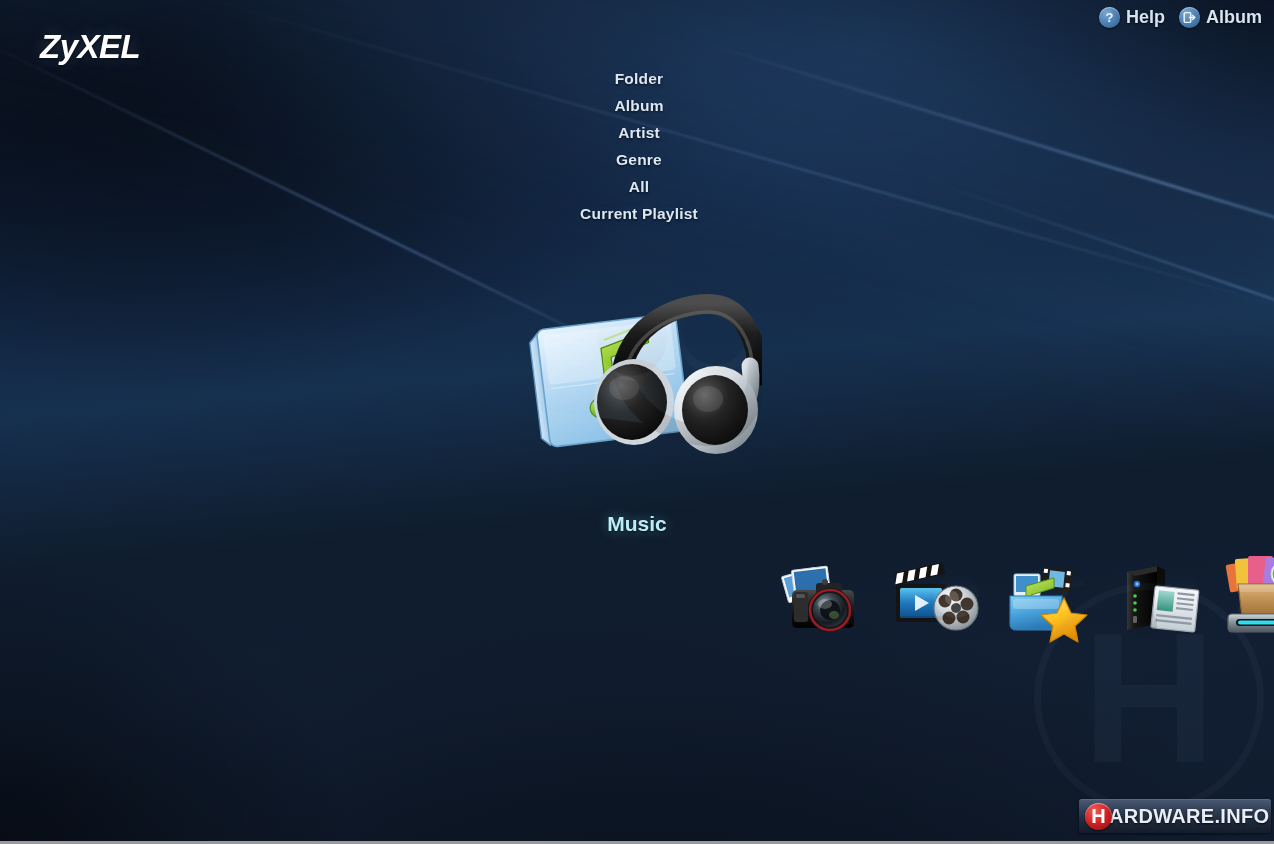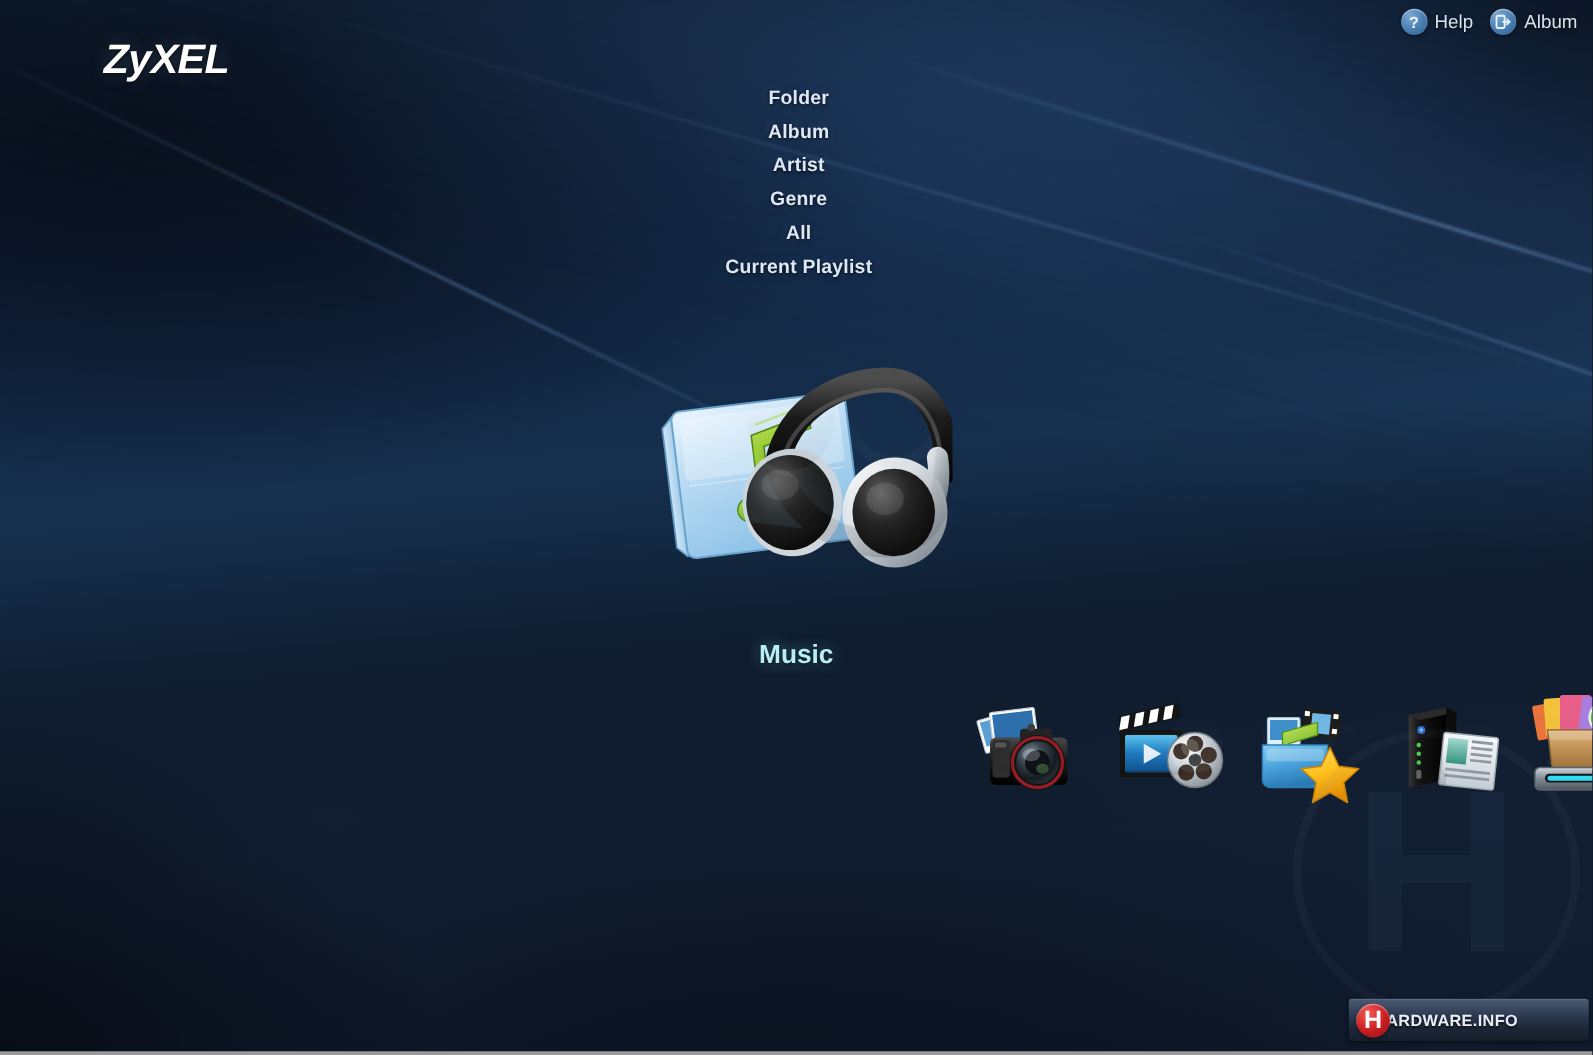--- a/index.html
+++ b/index.html
@@ -47,28 +47,27 @@
     filter:blur(44px); pointer-events:none;
   }
 
   
   #logo{
     position:absolute; left:40px; top:28px;
     font-size:33px; font-weight:bold; font-style:italic;
     letter-spacing:-0.5px; color:#ffffff;
     text-shadow:0 1px 4px rgba(0,0,0,.7), 0 0 14px rgba(150,190,240,.25);
     user-select:none;
-    margin-left:43px;
   }
   #topbar{
     position:absolute; right:12px; top:7px;
     display:flex; align-items:center; gap:14px;
   }
   .topbtn{ display:flex; align-items:center; gap:6px; cursor:pointer; }
-  .topbtn .lbl{ color:#d6e3f0; font-size:15px; text-shadow:0 1px 2px rgba(0,0,0,.8); }
+  .topbtn .lbl{ color:#d6e3f0; font-size:18px; text-shadow:0 1px 2px rgba(0,0,0,.8);font-weight:bold; }
   .cicon{
     width:21px; height:21px; border-radius:50%;
     background:radial-gradient(circle at 34% 28%, #7ba8d0 0%, #4e82b4 48%, #2d5c8e 100%);
     box-shadow:inset 0 1px 1px rgba(255,255,255,.45), 0 1px 2px rgba(0,0,0,.6);
     display:flex; align-items:center; justify-content:center;
     color:#eaf4ff; font-size:13px; font-weight:bold; line-height:1;
   }
 
   
   #menu{
@@ -135,21 +134,21 @@
   }
   #wm-logo .h{
     width:27px; height:27px; border-radius:50%; flex:0 0 auto;
     background:radial-gradient(circle at 36% 28%, #f05a55 0%, #cc1f22 52%, #8d0f12 100%);
     box-shadow:inset 0 1px 1px rgba(255,255,255,.5), 0 1px 2px rgba(0,0,0,.6);
     display:flex; align-items:center; justify-content:center;
     color:#fff; font-size:20px; font-weight:bold; line-height:1;
     margin-right:-3px; z-index:2;
   }
   #wm-logo .txt{
-    color:#e9eef6; font-size:13px; font-weight:bold; letter-spacing:.3px;
+    color:#e9eef6; font-size:20px; font-weight:bold; letter-spacing:.3px;
     text-shadow:0 1px 2px rgba(0,0,0,.75); white-space:nowrap;
   }
 </style>
 </head>
 <body>
 
 <div id="stage">
 
   <div id="glowband"></div>
   <div class="streak" id="streak1">

